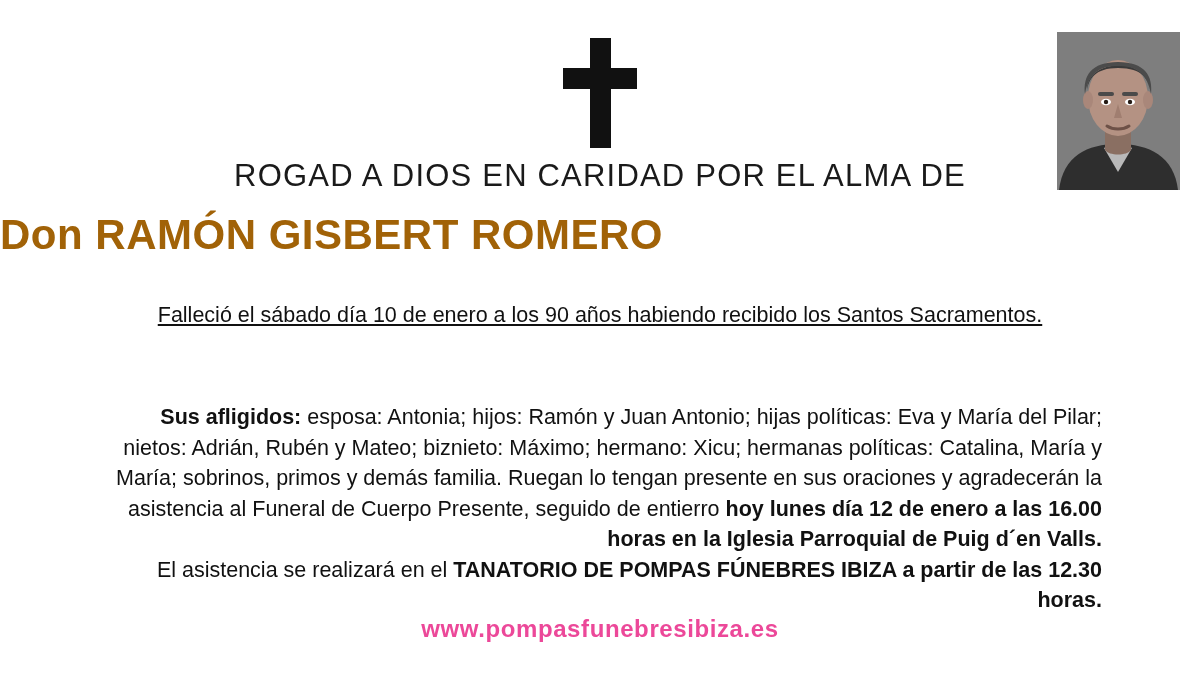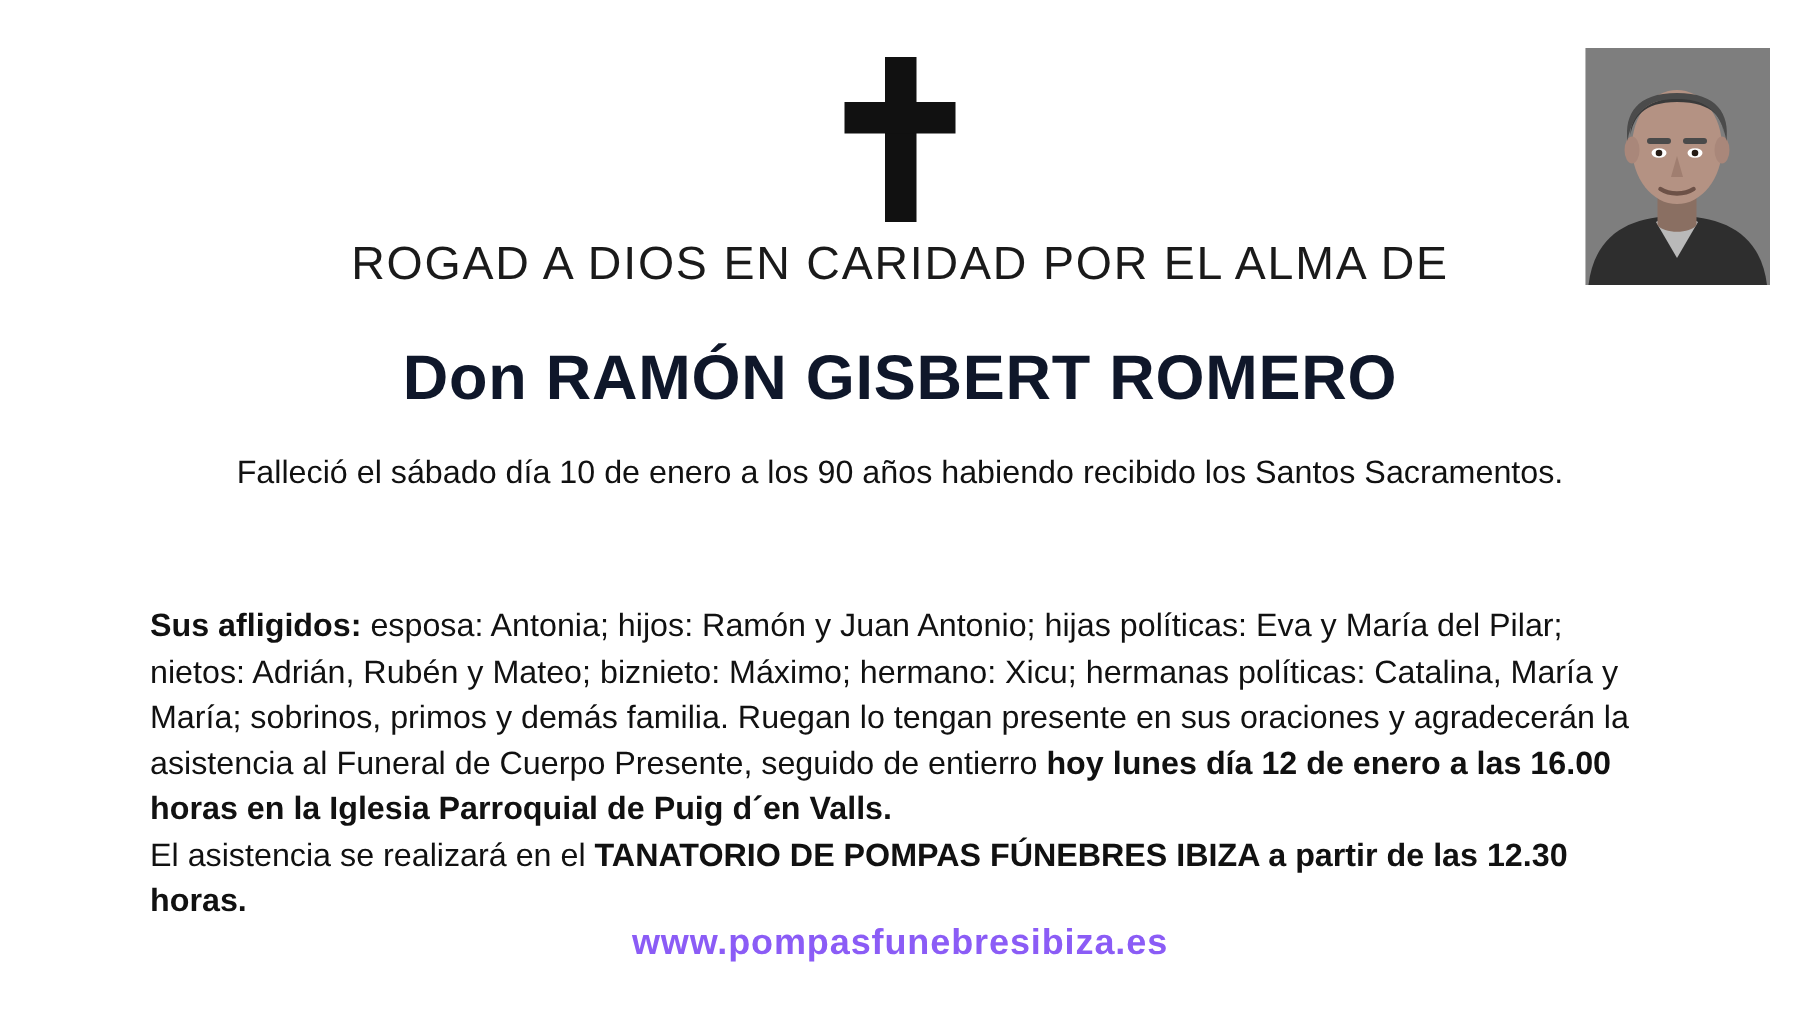--- a/index.html
+++ b/index.html
@@ -76,68 +76,68 @@
     text-align: center;
     font-size: 31px;
     letter-spacing: 1.2px;
     font-weight: 400;
     color: #1a1a1a;
   }
   .name {
     position: absolute;
     left: 0;
     right: 0;
-    top: 228px;
-    text-align: center;
+    top: 211px;
     font-size: 42px;
     font-weight: bold;
     letter-spacing: 0.5px;
-    color: #0f172a;
+    color: #a16207;
   }
   .died {
     position: absolute;
     left: 0;
     right: 0;
     top: 303px;
     text-align: center;
     font-size: 21.5px;
     color: #111111;
+    text-decoration: underline;
   }
   .dep {
     position: absolute;
     left: 0;
     right: 0;
     top: 352px;
     text-align: center;
     font-size: 26px;
     font-weight: bold;
     letter-spacing: 1px;
     color: #000000;
   }
   .body-text {
     position: absolute;
     left: 100px;
     right: 98px;
     top: 402px;
     font-size: 21.5px;
     line-height: 30.5px;
     color: #111111;
-    text-align: left;
+    text-align: right;
   }
   .body-text b { font-weight: bold; }
   .website {
     position: absolute;
     left: 0;
     right: 0;
     top: 615px;
     text-align: center;
     font-size: 24px;
     font-weight: bold;
     letter-spacing: 0.6px;
-    color: #8b5cf6;
+    color: #ec4899;
   }
 </style>
 </head>
 <body>
 
 <div class="obituary">
 
   <div class="cross-wrap">
     <div class="cross">
       <div class="v"></div>

